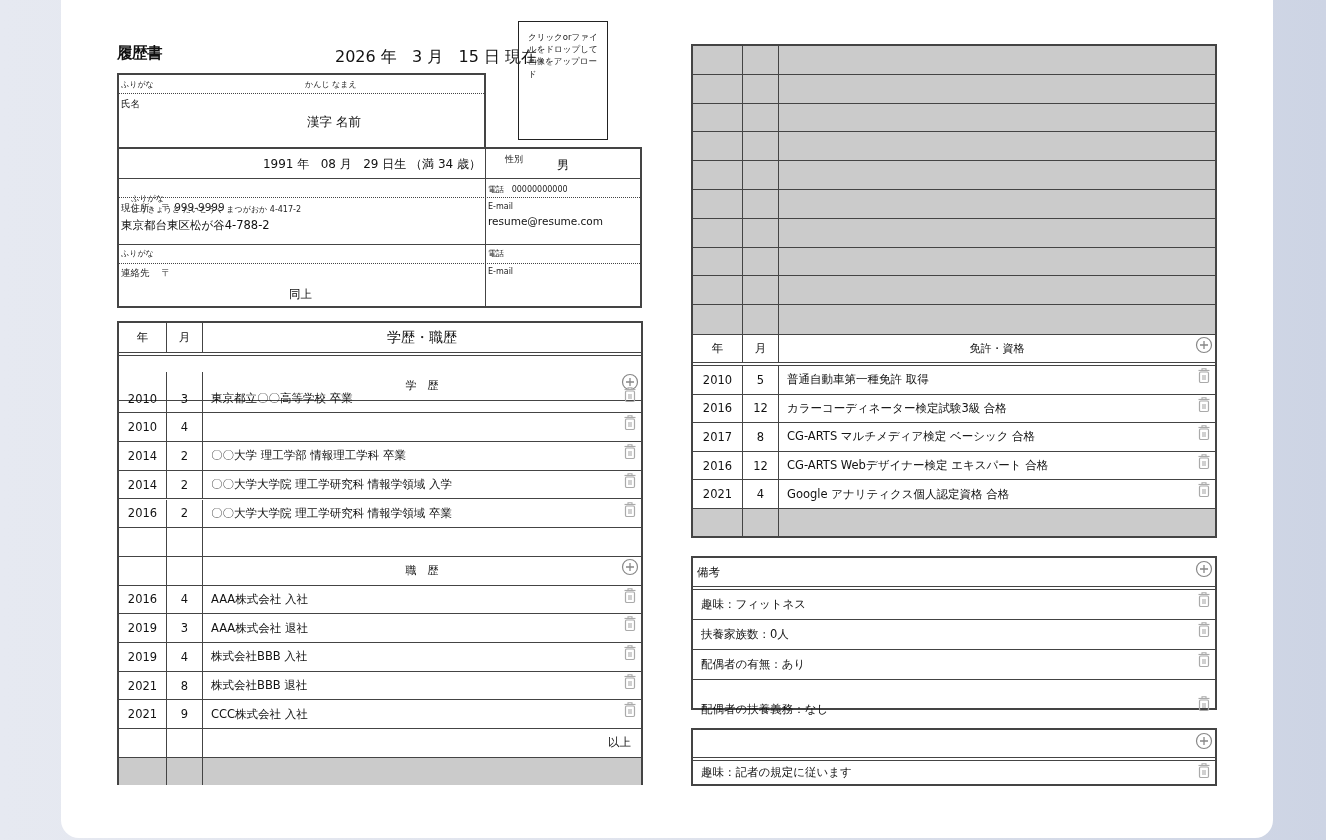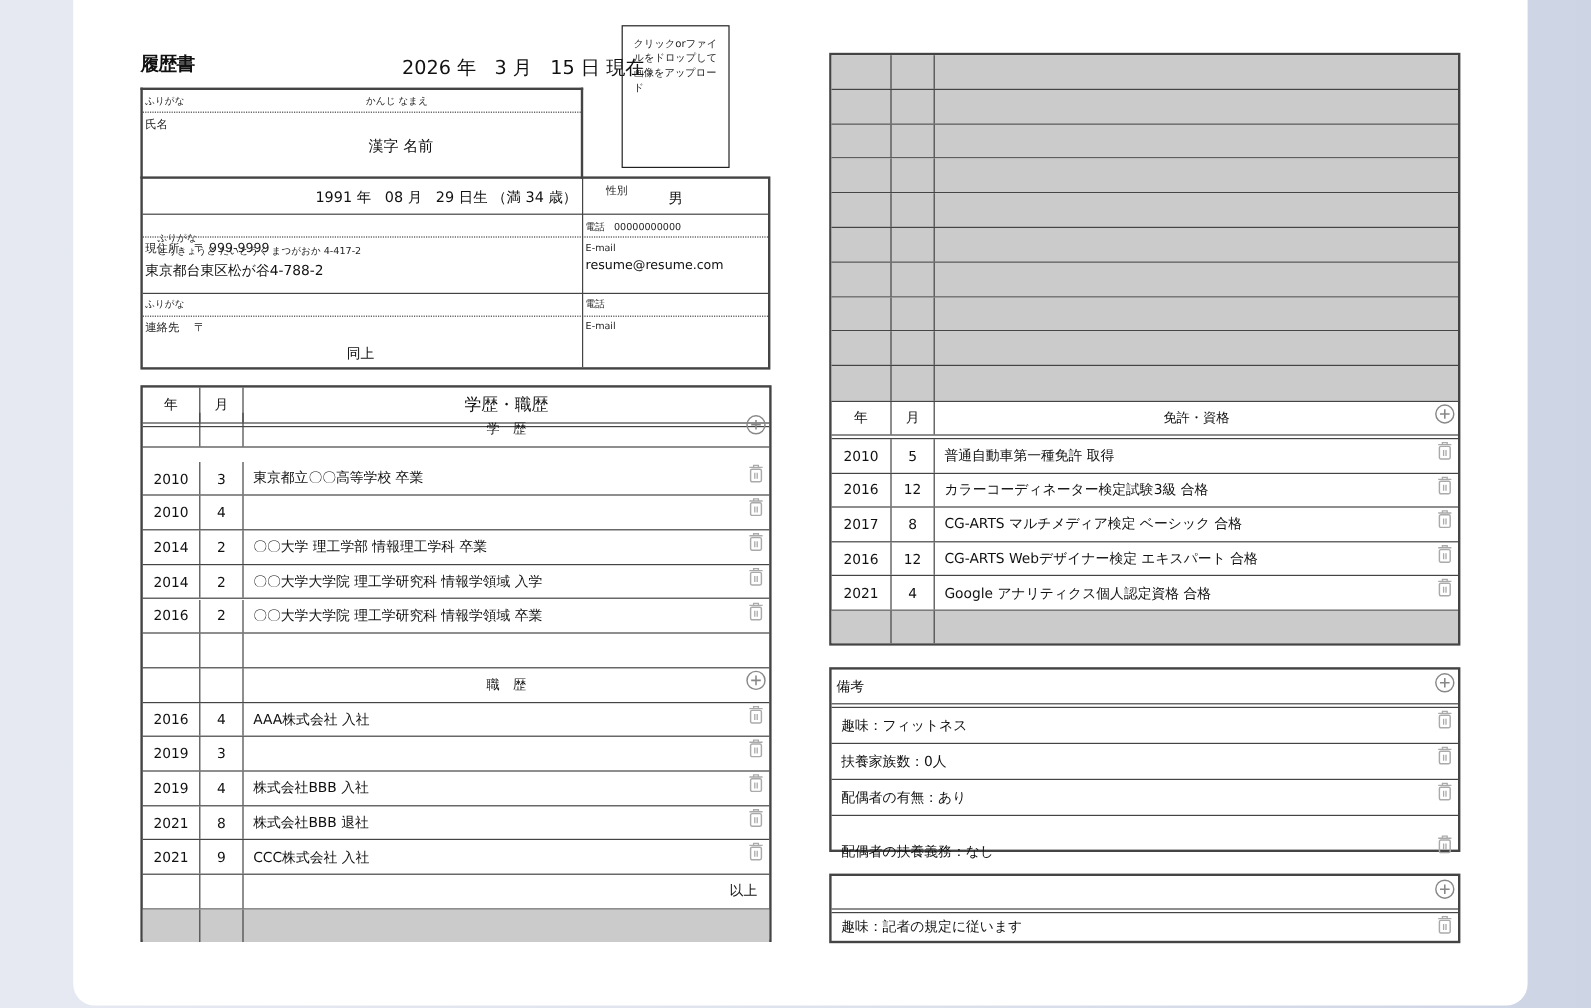--- a/index.html
+++ b/index.html
@@ -103,21 +103,21 @@
   <div class="abs small" style="left:369px;top:118px;">E-mail</div>
   <div class="abs" style="left:170px;top:138px;font-size:11.5px;">同上</div>
 </div>
 
 <div class="tbl" style="left:117px;top:321px;width:526px;height:464px;">
   <div class="tr dbl" style="top:0;height:33px;">
     <div class="cell c-yr">年</div>
     <div class="cell c-mo">月</div>
     <div class="cell c-tx center" style="font-size:14px;">学歴・職歴</div>
   </div>
-  <div class="tr" style="top:21px;height:28.7px;font-family:Liberation Serif, serif;">
+  <div class="tr" style="top:49px;height:28.7px;font-family:Liberation Serif, serif;">
     <div class="cell c-yr"></div>
     <div class="cell c-mo"></div>
     <div class="cell c-tx center" style="font-size:11px;white-space:pre;">学　歴</div>
     <div class="icon-btn" style="top:1px;">
       <svg viewBox="0 0 18 18">
           <circle cx="9" cy="9" r="7.5" fill="none" stroke="#888" stroke-width="1.2"></circle>
           <path d="M9 5v8M5 9h8" stroke="#888" stroke-width="1.3"></path>
         </svg>
     </div>
   </div>
@@ -212,20 +212,21 @@
             <path d="M3.5 4.5h11" stroke="#aaa" stroke-width="1.2"></path>
             <path d="M7 4.5V2.8h4v1.7" fill="none" stroke="#aaa" stroke-width="1.1"></path>
             <rect x="4.5" y="6" width="9" height="10.5" rx="1.2" fill="none" stroke="#aaa" stroke-width="1.2"></rect>
             <path d="M8 9v5M10 9v5" stroke="#aaa" stroke-width="1.1"></path>
           </svg>
         </div>
       </div>
       <div class="tr" style="top: 291.3px; height: 28.7px;">
         <div class="cell c-yr">2019</div>
         <div class="cell c-mo">3</div>
+        <div class="cell c-tx">AAA株式会社 退社</div>
         <div class="icon-btn">
           <svg viewBox="0 0 18 18">
             <path d="M3.5 4.5h11" stroke="#aaa" stroke-width="1.2"></path>
             <path d="M7 4.5V2.8h4v1.7" fill="none" stroke="#aaa" stroke-width="1.1"></path>
             <rect x="4.5" y="6" width="9" height="10.5" rx="1.2" fill="none" stroke="#aaa" stroke-width="1.2"></rect>
             <path d="M8 9v5M10 9v5" stroke="#aaa" stroke-width="1.1"></path>
           </svg>
         </div>
       </div>
       <div class="tr" style="top: 320px; height: 28.7px;">

